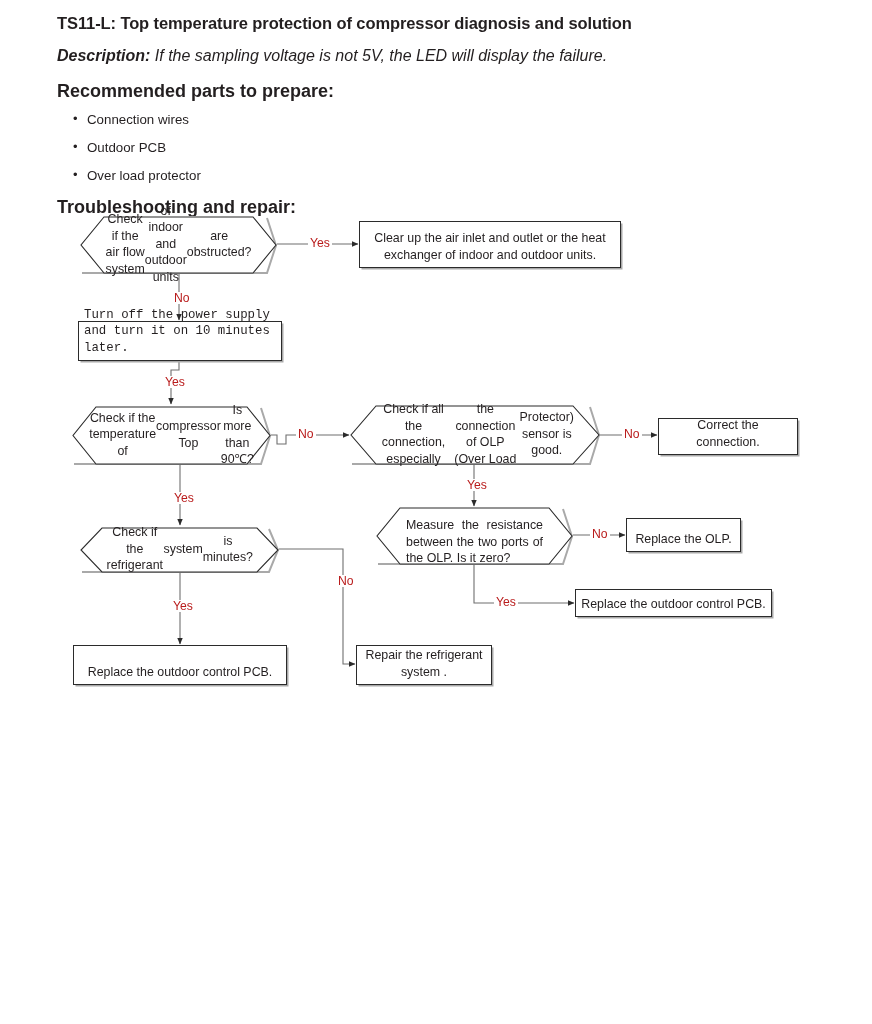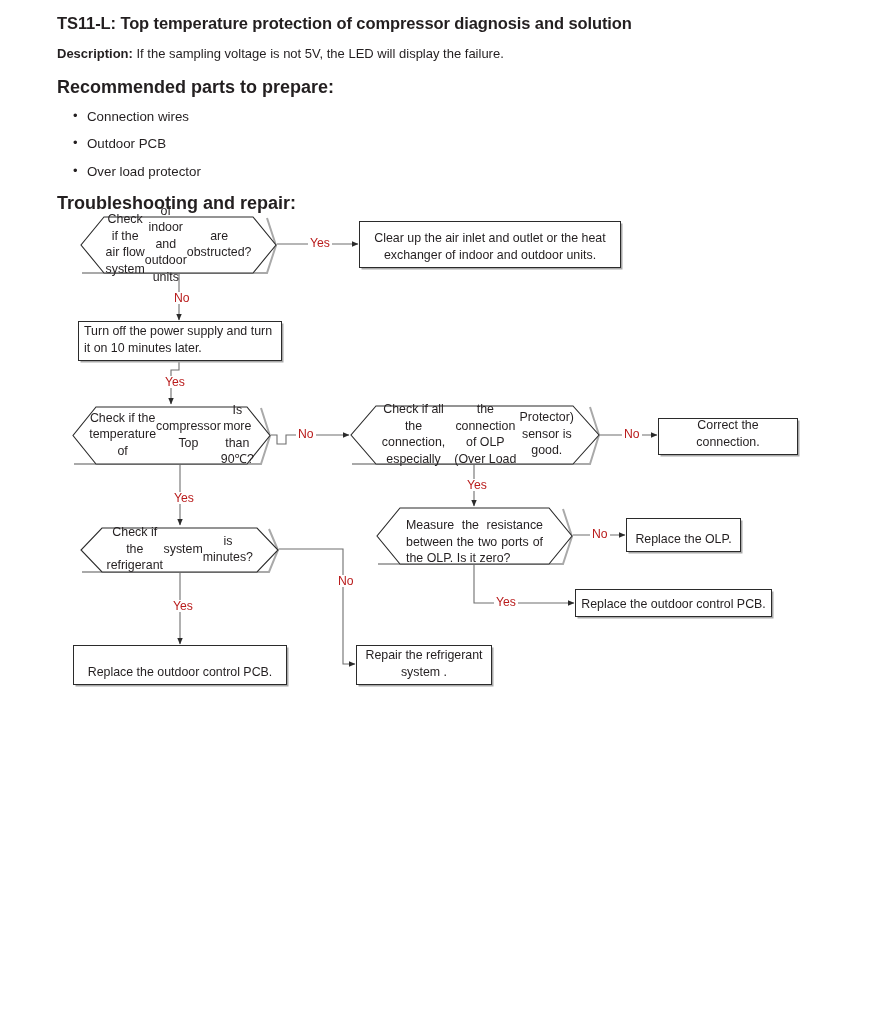--- a/index.html
+++ b/index.html
@@ -24,23 +24,24 @@
     width: 760px;
   }
   .doc-title {
     font-size: 16.5px;
     font-weight: bold;
     letter-spacing: -0.1px;
     margin: 0 0 12px 0;
     line-height: 1.2;
   }
   .doc-para {
-    font-size: 13px;
+    font-size: 16px;
     margin: 0 0 14px 0;
     line-height: 1.25;
+    font-style: italic;
   }
   .doc-para .lead {
     font-weight: bold;
   }
   .doc-sub {
     font-size: 18px;
     font-weight: bold;
     margin: 0 0 10px 0;
     line-height: 1.25;
   }
@@ -96,20 +97,21 @@
     padding: 4px 5px;
   }
   .box .txt {
     font-size: 12.4px;
     line-height: 1.32;
     text-align: center;
     width: 100%;
   }
   .box.left .txt {
     text-align: left;
+    font-family: Liberation Mono, monospace;
   }
 
   
   .hex {
     background: #ffffff;
   }
   .hex svg {
     position: absolute;
     left: 0;
     top: 0;

